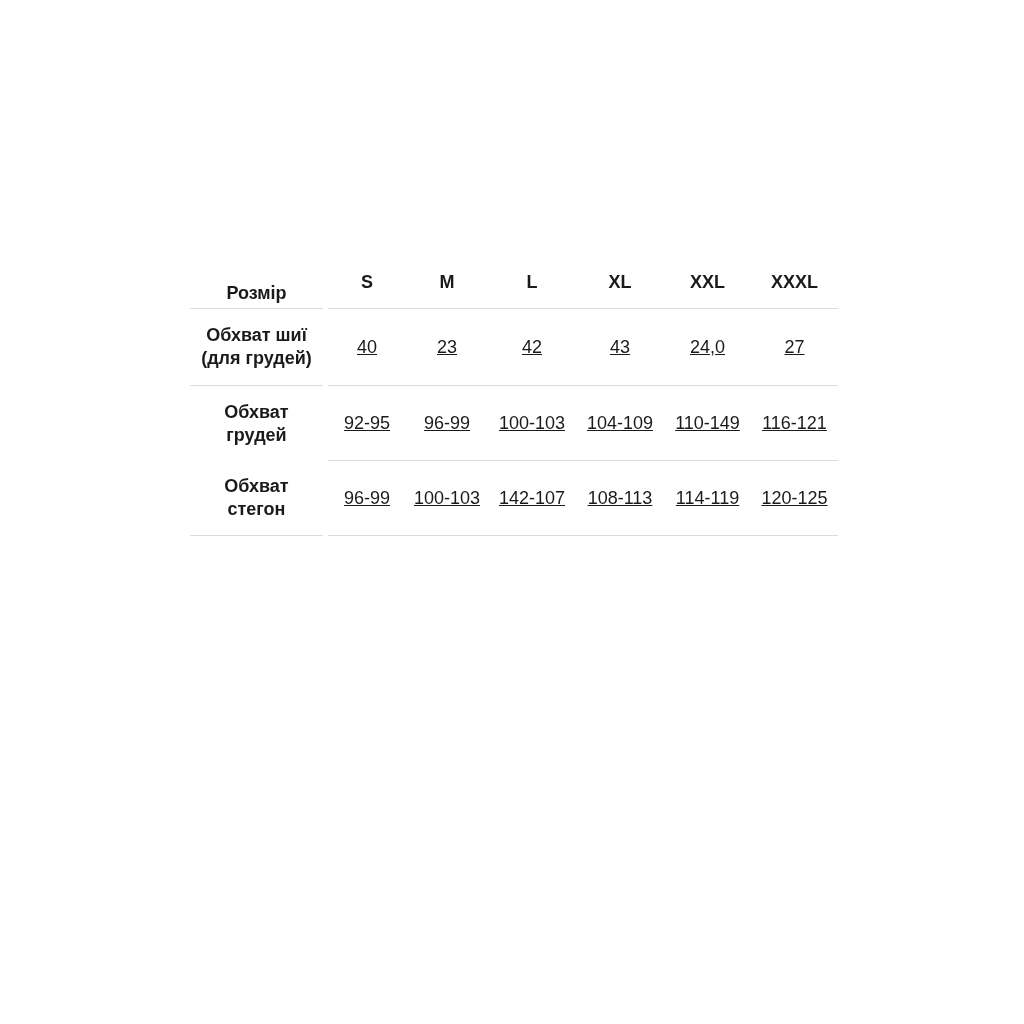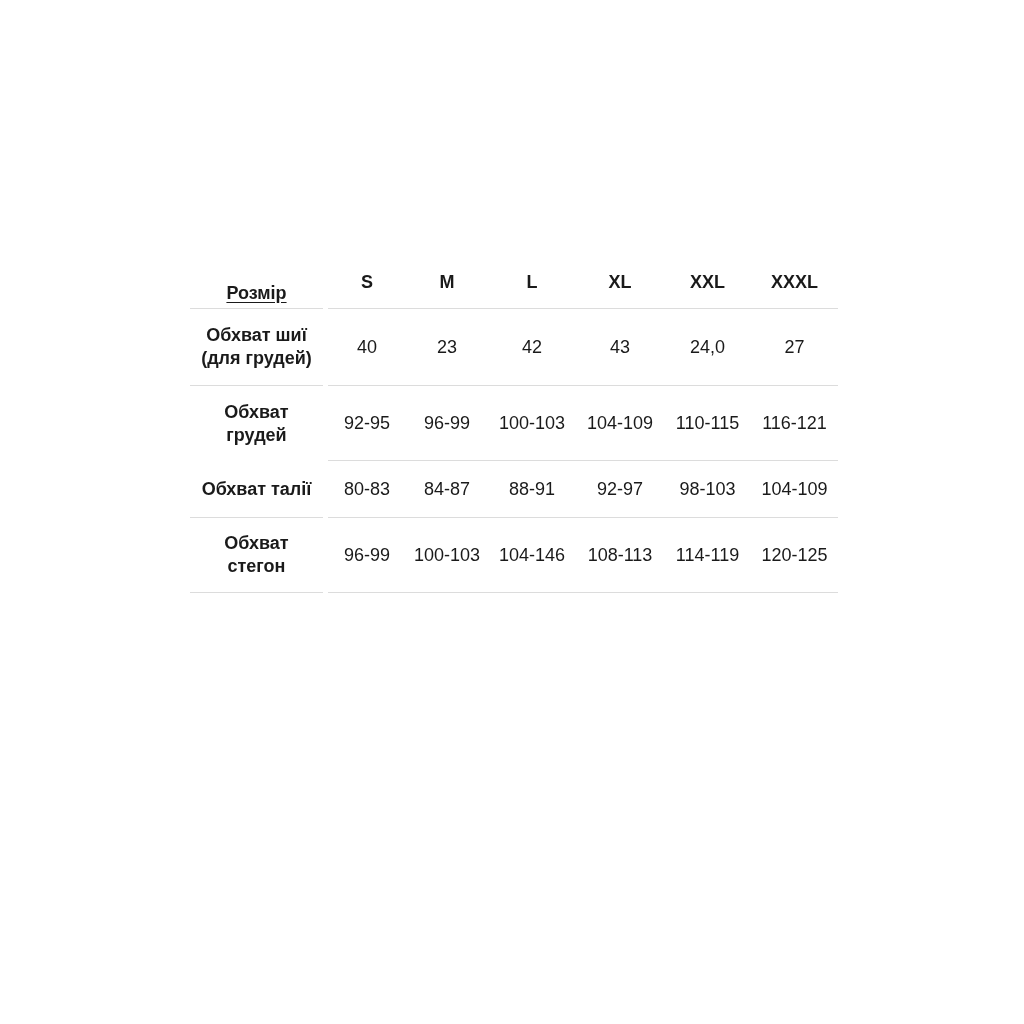--- a/index.html
+++ b/index.html
@@ -53,26 +53,26 @@
 
   .label-cell {
     font-weight: bold;
     white-space: pre-line;
   }
   .size-head {
     font-weight: bold;
   }
   .size-title {
     font-weight: bold;
-    text-decoration: underline;
     text-underline-offset: 3px;
     margin-top: 16px;
   }
   .value-cell {
     font-weight: normal;
+    text-decoration: underline;
   }
 </style>
 </head>
 <body>
 
 <table class="size-table">
   <colgroup>
     <col class="c-label">
       <col class="c-gap">
     <col class="c-s">
@@ -110,42 +110,32 @@
   </tr>
 
   <tr class="r-2">
     <th class="label-cell">Обхват
 грудей</th>
     <td></td>
     <td class="value-cell bb">92-95</td>
     <td class="value-cell bb">96-99</td>
     <td class="value-cell bb">100-103</td>
     <td class="value-cell bb">104-109</td>
-    <td class="value-cell bb">110-115</td>
+    <td class="value-cell bb">110-149</td>
     <td class="value-cell bb">116-121</td>
   </tr>
 
-  <tr class="r-3">
-    <th class="label-cell bb">Обхват талії</th>
-    <td></td>
-    <td class="value-cell bb">80-83</td>
-    <td class="value-cell bb">84-87</td>
-    <td class="value-cell bb">88-91</td>
-    <td class="value-cell bb">92-97</td>
-    <td class="value-cell bb">98-103</td>
-    <td class="value-cell bb">104-109</td>
-  </tr>
 
   <tr class="r-4">
     <th class="label-cell bb">Обхват
 стегон</th>
     <td></td>
     <td class="value-cell bb">96-99</td>
     <td class="value-cell bb">100-103</td>
-    <td class="value-cell bb">104-146</td>
+    <td class="value-cell bb">142-107</td>
     <td class="value-cell bb">108-113</td>
     <td class="value-cell bb">114-119</td>
     <td class="value-cell bb">120-125</td>
   </tr>
 
 
 </tbody>
   </table>
 
 </body></html>

